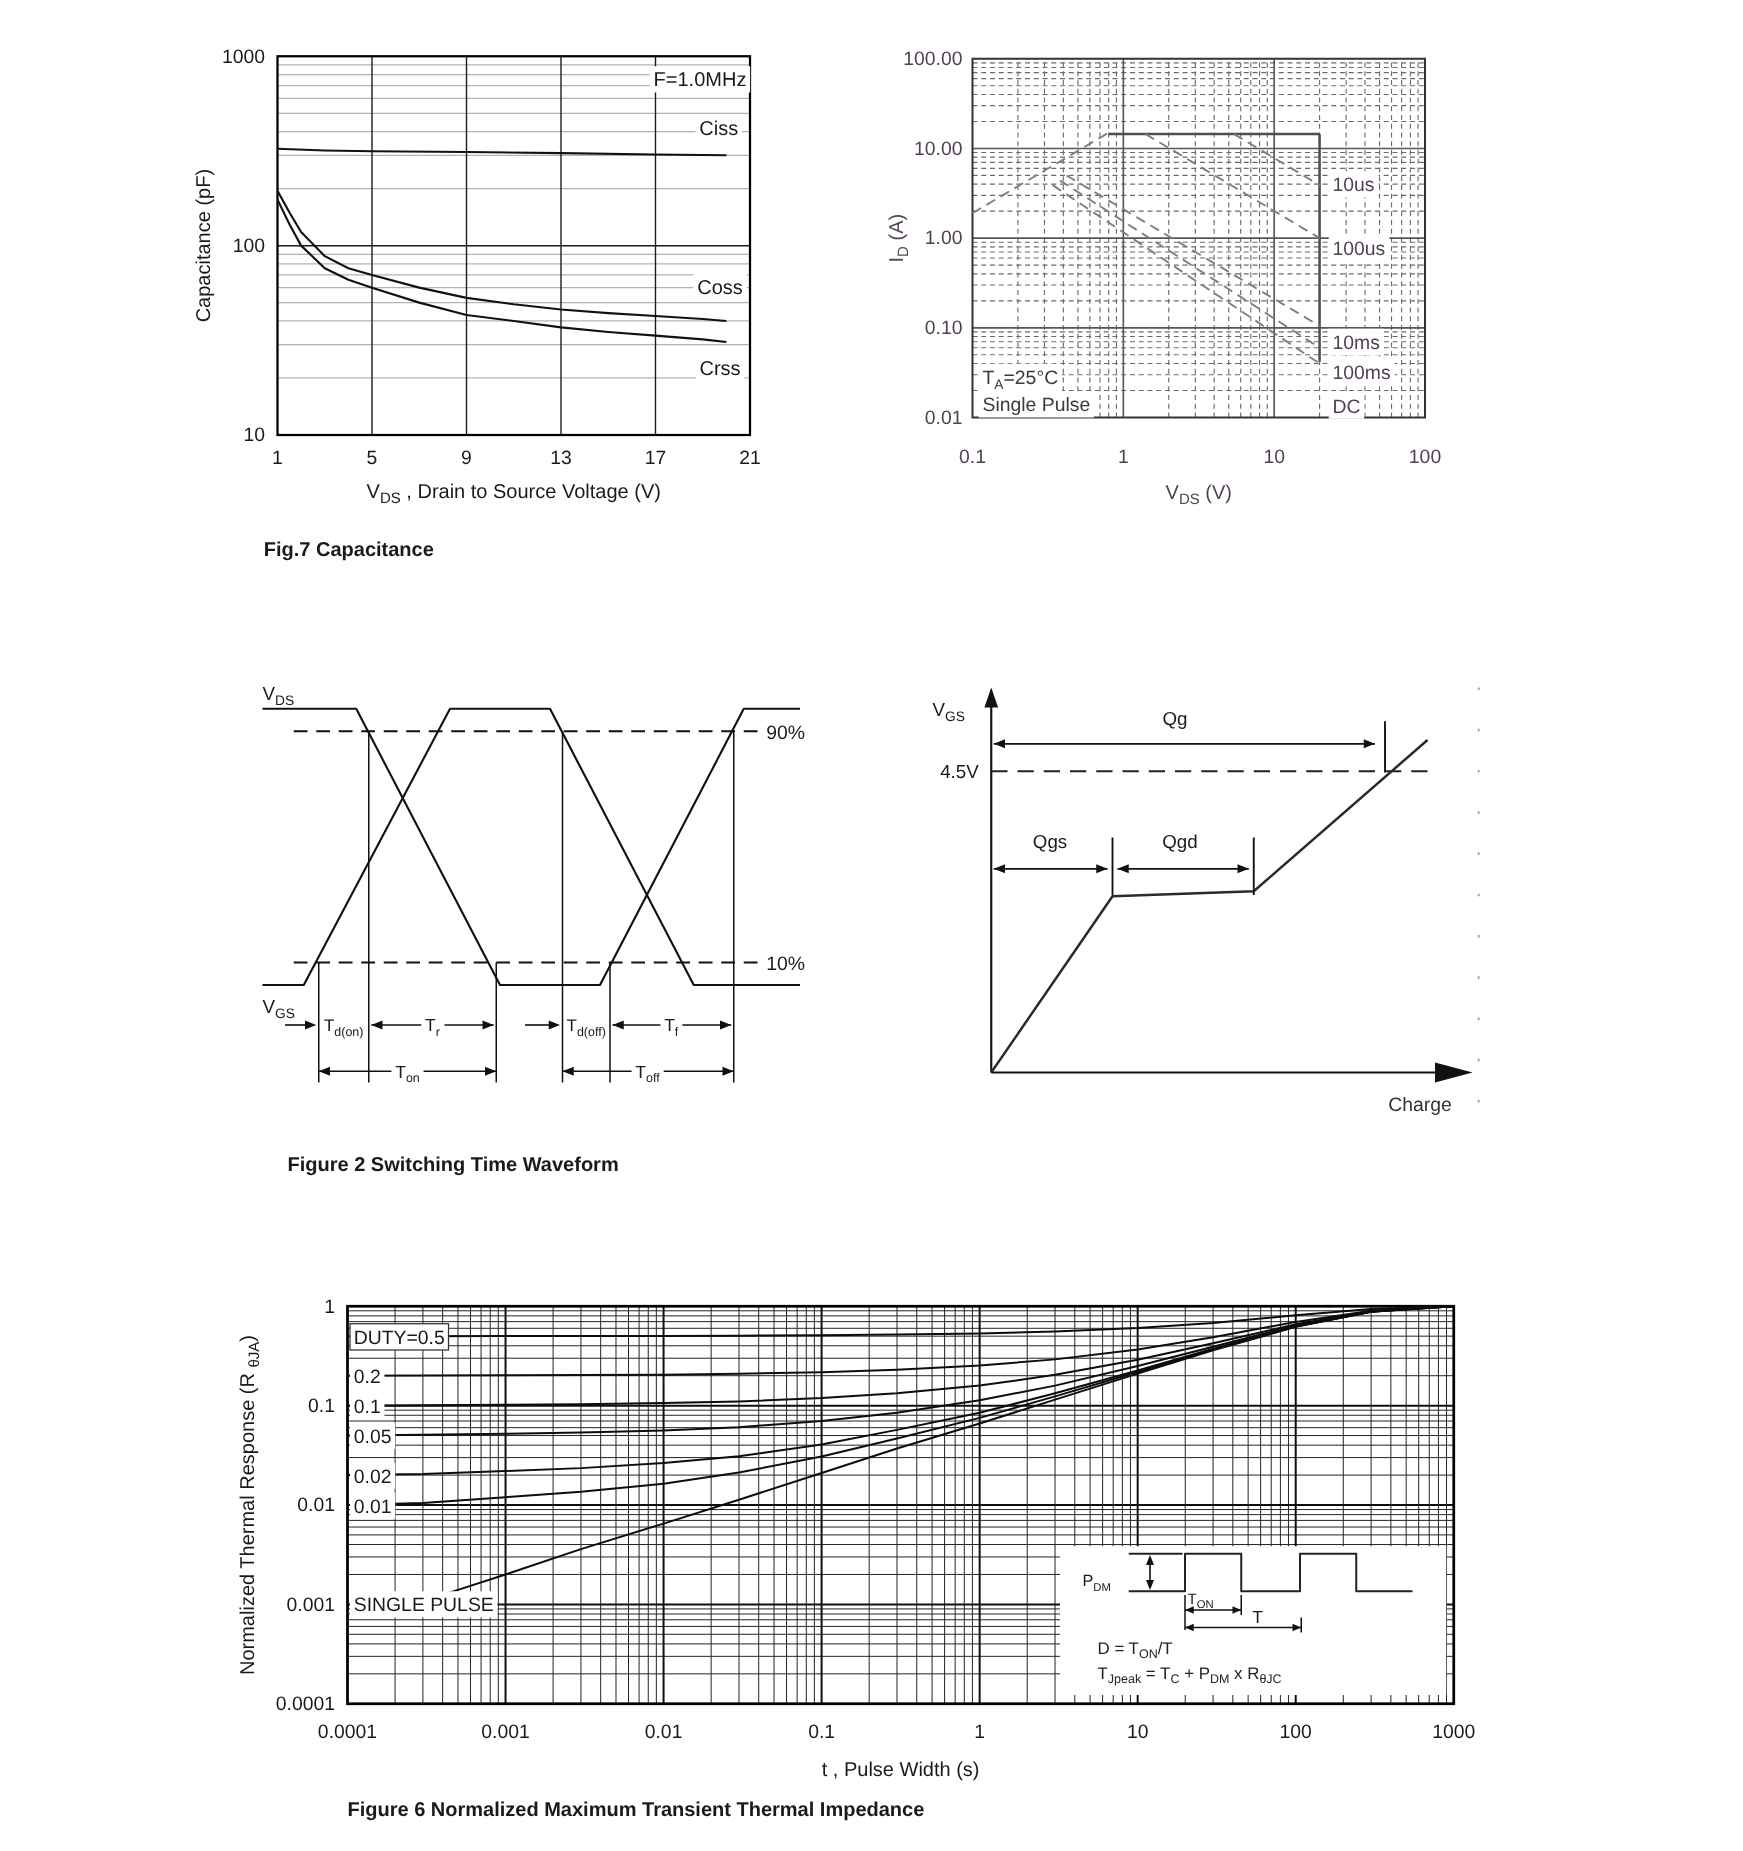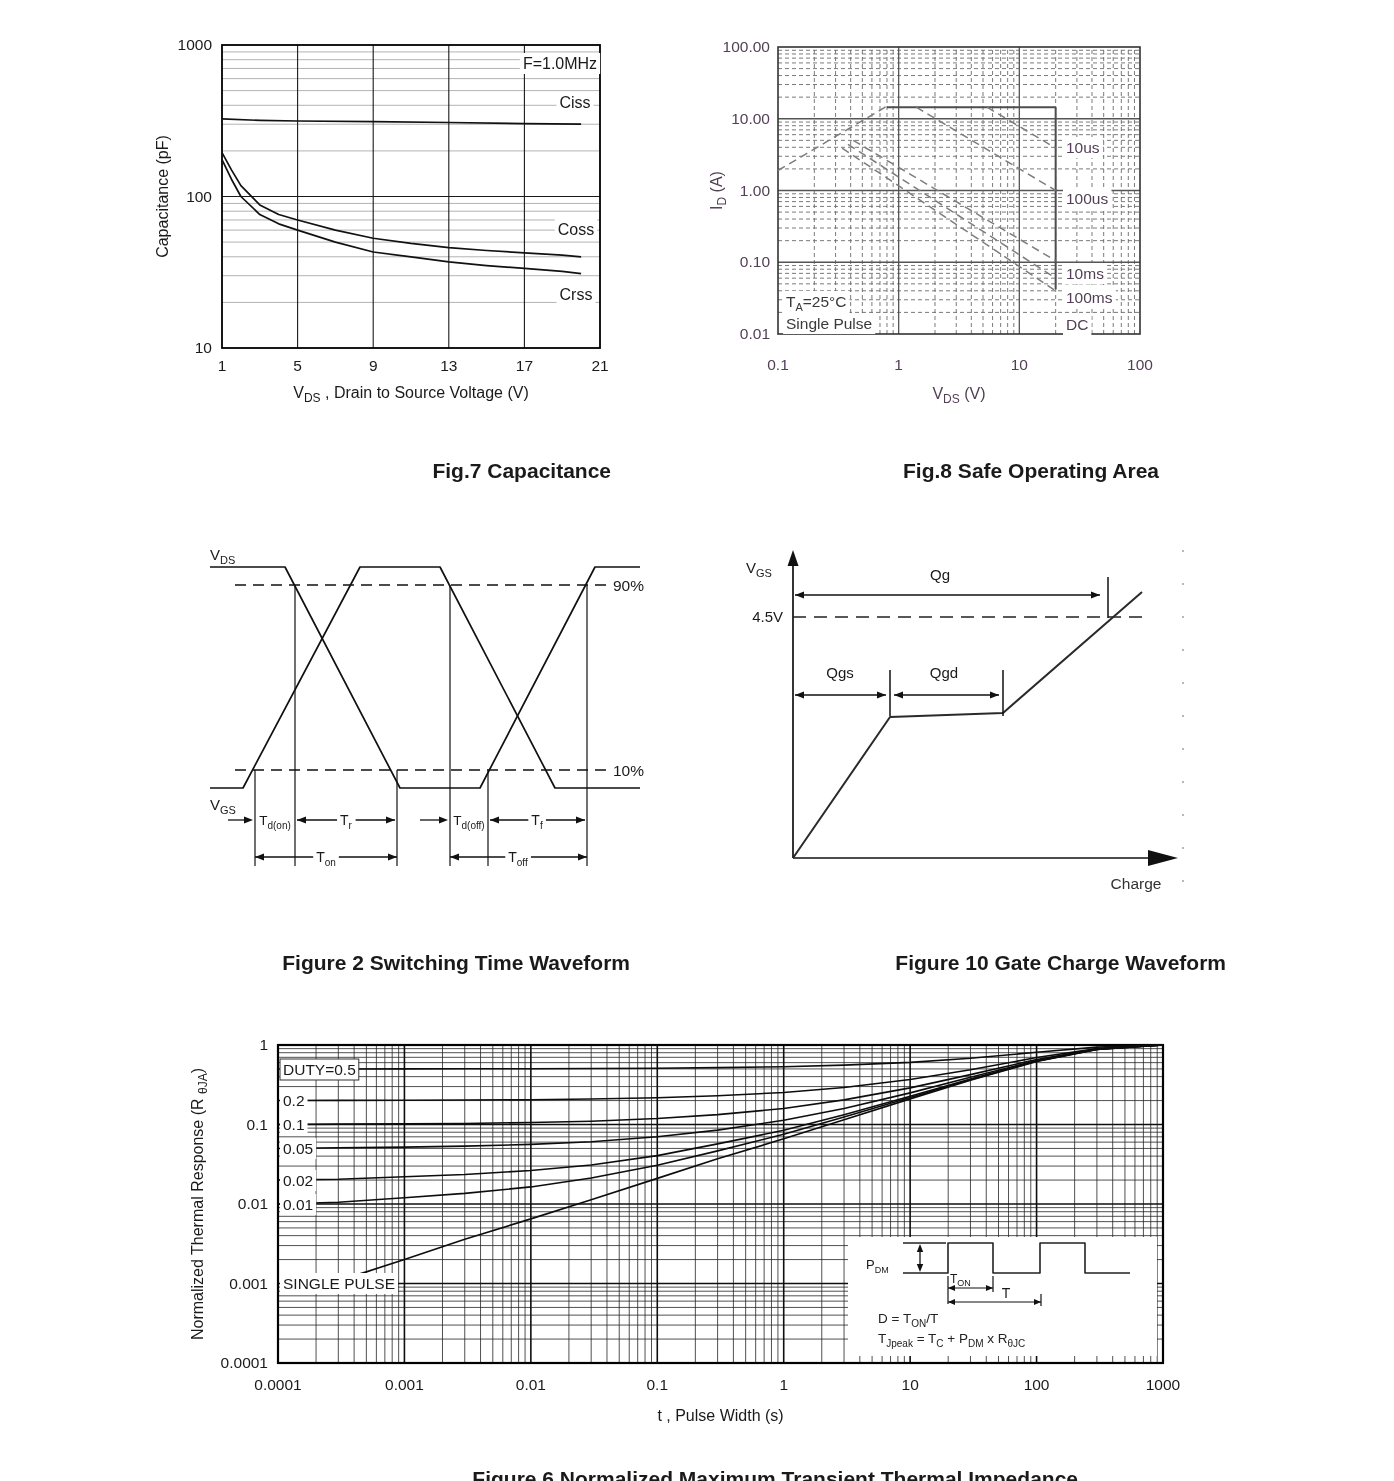--- a/index.html
+++ b/index.html
@@ -1,20 +1,20 @@
 <!DOCTYPE html>
 <html><head>
 <meta charset="utf-8">
 <style>
   html,body{margin:0;padding:0;background:#fff;}
   .page{position:relative;width:1394px;height:1481px;background:#ffffff;overflow:hidden;
         font-family:"Liberation Sans","DejaVu Sans",sans-serif;}
   #figsvg{position:absolute;left:0;top:0;}
-  .caption{position:absolute;font-weight:bold;font-size:21px;color:#1a1a1a;text-align:right;
-           font-family:"Liberation Sans","DejaVu Sans",sans-serif;margin-top:27px;}
+  .caption{position:absolute;font-weight:bold;font-size:16px;color:#1a1a1a;text-align:left;
+           font-family:"Liberation Sans","DejaVu Sans",sans-serif;}
 </style>
 </head>
 <body>
 
 <div class="page">
   <svg id="figsvg" width="1394" height="1481" viewBox="0 0 1394 1481">
       <g>
         <line x1="222" y1="302.3939556569068" x2="600" y2="302.3939556569068" stroke="#b3b3b3" stroke-width="1"></line>
         <line x1="222" y1="275.71612990997113" x2="600" y2="275.71612990997113" stroke="#b3b3b3" stroke-width="1"></line>
         <line x1="222" y1="256.7879113138137" x2="600" y2="256.7879113138137" stroke="#b3b3b3" stroke-width="1"></line>
@@ -379,17 +379,15 @@
         <text x="657.2857142857142" y="1390" font-size="15.5" fill="#1a1a1a" text-anchor="middle" font-family="&quot;Liberation Sans&quot;,&quot;DejaVu Sans&quot;,sans-serif"><tspan>0.1</tspan></text>
         <text x="783.7142857142857" y="1390" font-size="15.5" fill="#1a1a1a" text-anchor="middle" font-family="&quot;Liberation Sans&quot;,&quot;DejaVu Sans&quot;,sans-serif"><tspan>1</tspan></text>
         <text x="910.1428571428571" y="1390" font-size="15.5" fill="#1a1a1a" text-anchor="middle" font-family="&quot;Liberation Sans&quot;,&quot;DejaVu Sans&quot;,sans-serif"><tspan>10</tspan></text>
         <text x="1036.5714285714284" y="1390" font-size="15.5" fill="#1a1a1a" text-anchor="middle" font-family="&quot;Liberation Sans&quot;,&quot;DejaVu Sans&quot;,sans-serif"><tspan>100</tspan></text>
         <text x="1163" y="1390" font-size="15.5" fill="#1a1a1a" text-anchor="middle" font-family="&quot;Liberation Sans&quot;,&quot;DejaVu Sans&quot;,sans-serif"><tspan>1000</tspan></text>
         <text x="203" y="1204" font-size="16" fill="#1a1a1a" text-anchor="middle" font-family="&quot;Liberation Sans&quot;,&quot;DejaVu Sans&quot;,sans-serif" transform="rotate(-90 203 1204)"><tspan>Normalized Thermal Response (R </tspan><tspan dy="4.48" font-size="12">θJA</tspan><tspan dy="-4.48">)</tspan></text>
         <text x="720.5" y="1421" font-size="16" fill="#1a1a1a" text-anchor="middle" font-family="&quot;Liberation Sans&quot;,&quot;DejaVu Sans&quot;,sans-serif"><tspan>t , Pulse Width (s)</tspan></text>
       </g>
     </svg>
   <div class="caption" style="left:211px;top:432px;width:400px">Fig.7 Capacitance</div>
-  <div class="caption" style="left:759px;top:432px;width:400px">Fig.8 Safe Operating Area</div>
   <div class="caption" style="left:230px;top:924px;width:400px">Figure 2 Switching Time Waveform</div>
-  <div class="caption" style="left:826px;top:924px;width:400px">Figure 10 Gate Charge Waveform</div>
   <div class="caption" style="left:278px;top:1440px;width:800px">Figure 6 Normalized Maximum Transient Thermal Impedance</div>
 </div>
 
 </body></html>

